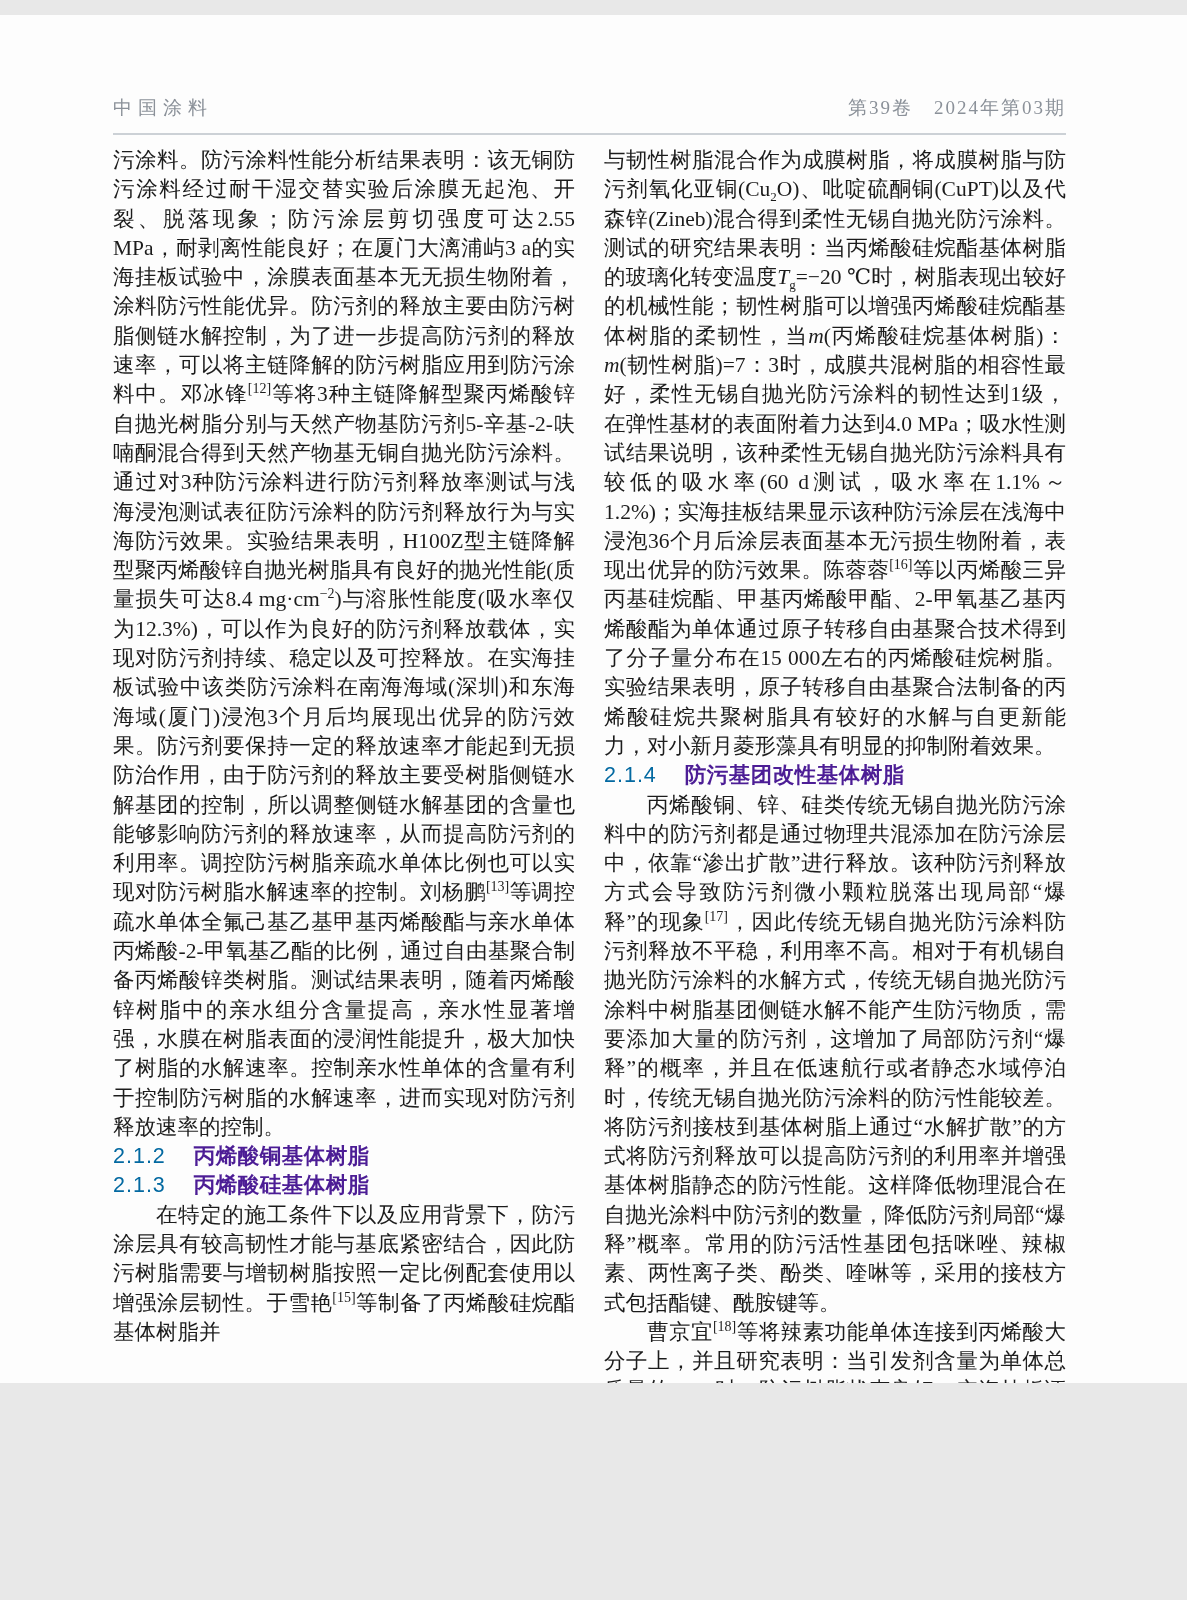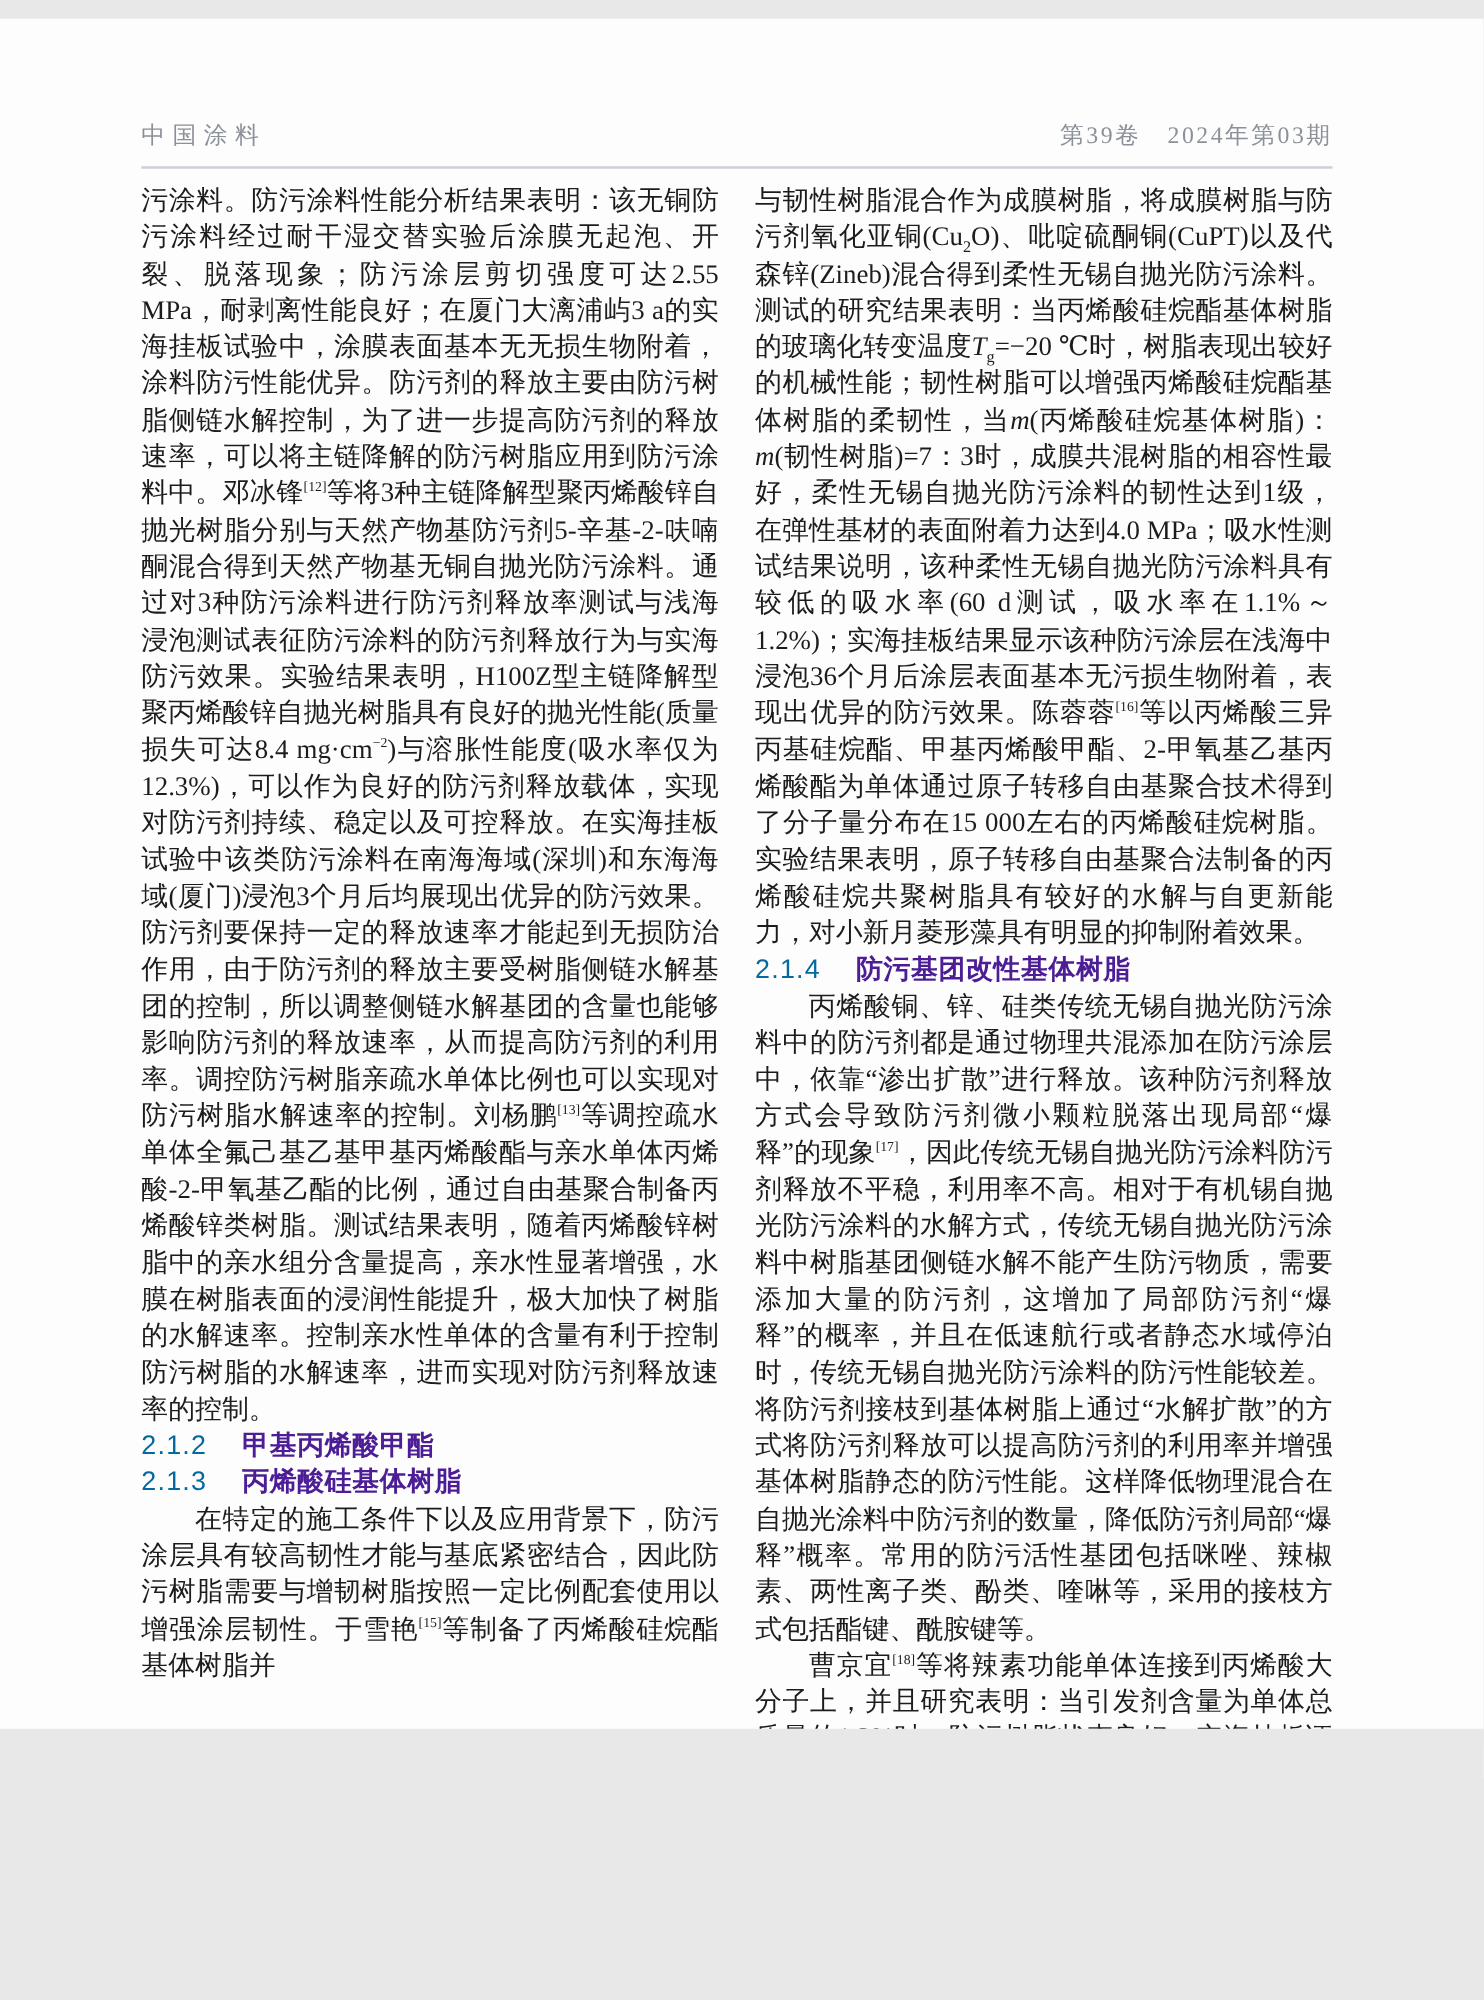--- a/index.html
+++ b/index.html
@@ -28,21 +28,21 @@
     position:absolute;left:113px;top:131px;width:953px;
     display:grid;grid-template-columns:1fr 1fr;column-gap:29px;
   }
   .col{
     font-size:21.5px;
     line-height:29.3px;
     text-align:justify;
   }
   .para{margin:0;text-indent:0;}
   .para.indent{text-indent:2em;}
-  .para sup{font-size:11px;line-height:0;}
+  .para sup{font-size:14px;line-height:0;}
   .para sub{font-size:13px;line-height:0;}
   .sec-heading{
     font-family:"Liberation Sans","DejaVu Sans",sans-serif;
     line-height:29.3px;
     white-space:nowrap;
   }
   .sec-num{color:#0369a1;margin-right:1.3em;letter-spacing:1px;}
   .sec-title{color:#4c1d95;font-weight:bold;letter-spacing:.5px;}
   
   .footer{
@@ -72,21 +72,21 @@
 <div class="page">
 
   <div class="header">
     <span class="journal-name">中国涂料</span>
     <span class="issue-info">第39卷　2024年第03期</span>
   </div>
 
   <div class="content">
     <div class="col">
         <p class="para">污涂料。防污涂料性能分析结果表明：该无铜防污涂料经过耐干湿交替实验后涂膜无起泡、开裂、脱落现象；防污涂层剪切强度可达2.55 MPa，耐剥离性能良好；在厦门大漓浦屿3 a的实海挂板试验中，涂膜表面基本无无损生物附着，涂料防污性能优异。防污剂的释放主要由防污树脂侧链水解控制，为了进一步提高防污剂的释放速率，可以将主链降解的防污树脂应用到防污涂料中。邓冰锋<sup>[12]</sup>等将3种主链降解型聚丙烯酸锌自抛光树脂分别与天然产物基防污剂5-辛基-2-呋喃酮混合得到天然产物基无铜自抛光防污涂料。通过对3种防污涂料进行防污剂释放率测试与浅海浸泡测试表征防污涂料的防污剂释放行为与实海防污效果。实验结果表明，H100Z型主链降解型聚丙烯酸锌自抛光树脂具有良好的抛光性能(质量损失可达8.4 mg·cm<sup>−2</sup>)与溶胀性能度(吸水率仅为12.3%)，可以作为良好的防污剂释放载体，实现对防污剂持续、稳定以及可控释放。在实海挂板试验中该类防污涂料在南海海域(深圳)和东海海域(厦门)浸泡3个月后均展现出优异的防污效果。防污剂要保持一定的释放速率才能起到无损防治作用，由于防污剂的释放主要受树脂侧链水解基团的控制，所以调整侧链水解基团的含量也能够影响防污剂的释放速率，从而提高防污剂的利用率。调控防污树脂亲疏水单体比例也可以实现对防污树脂水解速率的控制。刘杨鹏<sup>[13]</sup>等调控疏水单体全氟己基乙基甲基丙烯酸酯与亲水单体丙烯酸-2-甲氧基乙酯的比例，通过自由基聚合制备丙烯酸锌类树脂。测试结果表明，随着丙烯酸锌树脂中的亲水组分含量提高，亲水性显著增强，水膜在树脂表面的浸润性能提升，极大加快了树脂的水解速率。控制亲水性单体的含量有利于控制防污树脂的水解速率，进而实现对防污剂释放速率的控制。</p>
-        <div class="sec-heading"><span class="sec-num">2.1.2</span><span class="sec-title">甲基丙烯酸甲酯</span></div>
+        <div class="sec-heading"><span class="sec-num">2.1.2</span><span class="sec-title">丙烯酸铜基体树脂</span></div>
         <div class="sec-heading"><span class="sec-num">2.1.3</span><span class="sec-title">丙烯酸硅基体树脂</span></div>
         <p class="para indent">在特定的施工条件下以及应用背景下，防污涂层具有较高韧性才能与基底紧密结合，因此防污树脂需要与增韧树脂按照一定比例配套使用以增强涂层韧性。于雪艳<sup>[15]</sup>等制备了丙烯酸硅烷酯基体树脂并</p>
       </div>
     <div class="col">
         <p class="para">与韧性树脂混合作为成膜树脂，将成膜树脂与防污剂氧化亚铜(Cu<sub>2</sub>O)、吡啶硫酮铜(CuPT)以及代森锌(Zineb)混合得到柔性无锡自抛光防污涂料。测试的研究结果表明：当丙烯酸硅烷酯基体树脂的玻璃化转变温度<i>T</i><sub>g</sub>=−20 ℃时，树脂表现出较好的机械性能；韧性树脂可以增强丙烯酸硅烷酯基体树脂的柔韧性，当<i>m</i>(丙烯酸硅烷基体树脂)：<i>m</i>(韧性树脂)=7：3时，成膜共混树脂的相容性最好，柔性无锡自抛光防污涂料的韧性达到1级，在弹性基材的表面附着力达到4.0 MPa；吸水性测试结果说明，该种柔性无锡自抛光防污涂料具有较低的吸水率(60 d测试，吸水率在1.1%～1.2%)；实海挂板结果显示该种防污涂层在浅海中浸泡36个月后涂层表面基本无污损生物附着，表现出优异的防污效果。陈蓉蓉<sup>[16]</sup>等以丙烯酸三异丙基硅烷酯、甲基丙烯酸甲酯、2-甲氧基乙基丙烯酸酯为单体通过原子转移自由基聚合技术得到了分子量分布在15 000左右的丙烯酸硅烷树脂。实验结果表明，原子转移自由基聚合法制备的丙烯酸硅烷共聚树脂具有较好的水解与自更新能力，对小新月菱形藻具有明显的抑制附着效果。</p>
         <div class="sec-heading"><span class="sec-num">2.1.4</span><span class="sec-title">防污基团改性基体树脂</span></div>
         <p class="para indent">丙烯酸铜、锌、硅类传统无锡自抛光防污涂料中的防污剂都是通过物理共混添加在防污涂层中，依靠“渗出扩散”进行释放。该种防污剂释放方式会导致防污剂微小颗粒脱落出现局部“爆释”的现象<sup>[17]</sup>，因此传统无锡自抛光防污涂料防污剂释放不平稳，利用率不高。相对于有机锡自抛光防污涂料的水解方式，传统无锡自抛光防污涂料中树脂基团侧链水解不能产生防污物质，需要添加大量的防污剂，这增加了局部防污剂“爆释”的概率，并且在低速航行或者静态水域停泊时，传统无锡自抛光防污涂料的防污性能较差。将防污剂接枝到基体树脂上通过“水解扩散”的方式将防污剂释放可以提高防污剂的利用率并增强基体树脂静态的防污性能。这样降低物理混合在自抛光涂料中防污剂的数量，降低防污剂局部“爆释”概率。常用的防污活性基团包括咪唑、辣椒素、两性离子类、酚类、喹啉等，采用的接枝方式包括酯键、酰胺键等。</p>
         <p class="para indent">曹京宜<sup>[18]</sup>等将辣素功能单体连接到丙烯酸大分子上，并且研究表明：当引发剂含量为单体总质量的1.3%时，防污树脂状态良好；实海挂板证明含辣素功能单体的防污树脂具有良好的防污性能，其防污能力与国外同类产品相当。赵海洲<sup>[18]</sup>等将辣素类化合物<i>N</i>-(4-羟基-2-甲基-5-甲硫基苄基)丙烯酰胺(HMMBA)与丙烯酸酯类单体的自由基聚合反应，合成出侧链悬挂辣素衍生结构的丙烯酸树脂，实验表明树脂的抗菌能力随着HMMBA含量的提高而提升。刘</p>
       </div>
   </div>

